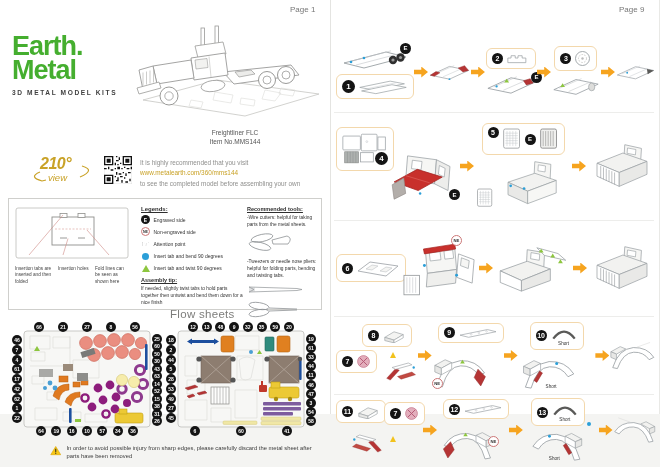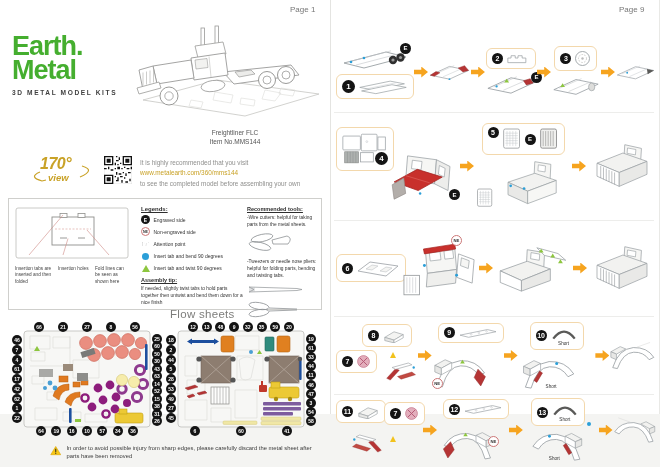--- a/index.html
+++ b/index.html
@@ -9,21 +9,21 @@
   #page1{left:0;width:330px}
   #page2{left:330px;width:330px;border-left:1px solid #e4e4e1;border-right:1px solid #e9e9e6}
   .abs{position:absolute}
   .pagelabel{position:absolute;font-size:8px;color:#777}
   
   .logo-line{font-size:27px;font-weight:bold;color:#45ae2f;line-height:.9;letter-spacing:-1px}
   .tagline{font-size:6.6px;font-weight:bold;color:#3f3f3f;letter-spacing:1.6px;margin-top:6px}
   .hero-caption{position:absolute;font-size:6.5px;color:#555;text-align:center;line-height:1.45;width:230px}
   
   .b360-num{position:absolute;left:14px;top:1px;font-size:16px;font-weight:bold;font-style:italic;color:#c9a227;letter-spacing:-.5px}
-  .b360-view{position:absolute;left:22px;top:18px;font-size:9.5px;font-weight:bold;font-style:italic;color:#c9a227}
+  .b360-view{position:absolute;left:22px;top:18px;font-size:9.5px;font-weight:normal;font-style:italic;color:#c9a227}
   .promo-text{position:absolute;font-size:6.4px;color:#8f8f8d;line-height:1.6}
   .promo-link{color:#c9a227}
   
   .legend-panel{position:absolute;left:8px;top:198px;width:314px;height:112px;border:1px solid #cfcfcc;background:#fff}
   .lp-col{position:absolute}
   .lp-title{font-size:6px;font-weight:bold;text-decoration:underline;color:#2e2e2e;margin-bottom:3px}
   .legend-item{display:flex;align-items:center;gap:3.5px;margin-bottom:3.2px;font-size:5px;color:#333}
   .li-icon{width:9px;height:9px;flex:0 0 9px;display:flex;align-items:center;justify-content:center}
   .ic-e{background:#161616;color:#fff;border-radius:50%;font-size:5px;font-weight:bold}
   .ic-ne{border:1px solid #cc7777;border-radius:50%;color:#333;font-size:3.6px;font-weight:bold;background:#fff}
@@ -269,21 +269,21 @@
   <div class="hero-caption" style="left:120px;top:128px">
     <div>Freightliner FLC</div>
     <div>Item No.MMS144</div>
   </div>
 
   <div class="abs" style="left:26px;top:154px;width:72px;height:34px">
     <svg class="abs" style="left:0;top:0" width="72" height="34" viewBox="0 0 72 34">
       <path d="M14 18 Q2 23 16 27 l4 -1" stroke="#c9a227" fill="none" stroke-width="1.2"></path>
       <path d="M56 12 Q70 16 54 23" stroke="#c9a227" fill="none" stroke-width="1.2"></path>
     </svg>
-    <div class="b360-num">170°</div>
+    <div class="b360-num">210°</div>
     <div class="b360-view">view</div>
   </div>
   <svg class="abs" style="left:104px;top:156px" width="28" height="28" viewBox="0 0 21 21">
     <rect width="21" height="21" fill="#fff" stroke="#bbb" stroke-width=".3"></rect>
     <path fill="#111" d="M0 0h7v7H0z M14 0h7v7h-7z M0 14h7v7H0z"></path>
     <path fill="#fff" d="M1 1h5v5H1z M15 1h5v5h-5z M1 15h5v5H1z"></path>
     <path fill="#111" d="M2 2h3v3H2z M16 2h3v3h-3z M2 16h3v3H2z"></path>
     <path fill="#111" d="M9 0h1v1H9z M11 1h1v2h-1z M9 3h2v1H9z M8 5h1v2H8z M10 6h1v1h-1z M12 5h1v1h-1z M0 9h2v1H0z M3 8h1v2H3z M5 10h2v1H5z M8 9h1v1H8z M10 8h2v2h-2z M13 9h1v1h-1z M15 8h1v1h-1z M17 9h2v1h-2z M20 8h1v2h-1z M9 12h1v2H9z M11 13h2v1h-2z M14 12h1v1h-1z M16 13h1v2h-1z M18 12h2v1h-2z M8 15h1v1H8z M10 16h1v2h-1z M12 15h2v1h-2z M15 16h1v1h-1z M9 18h2v1H9z M13 18h1v2h-1z M16 19h2v1h-2z M19 17h1v2h-1z"></path>
   </svg>
   <div class="promo-text" style="left:140px;top:158px;width:184px">

